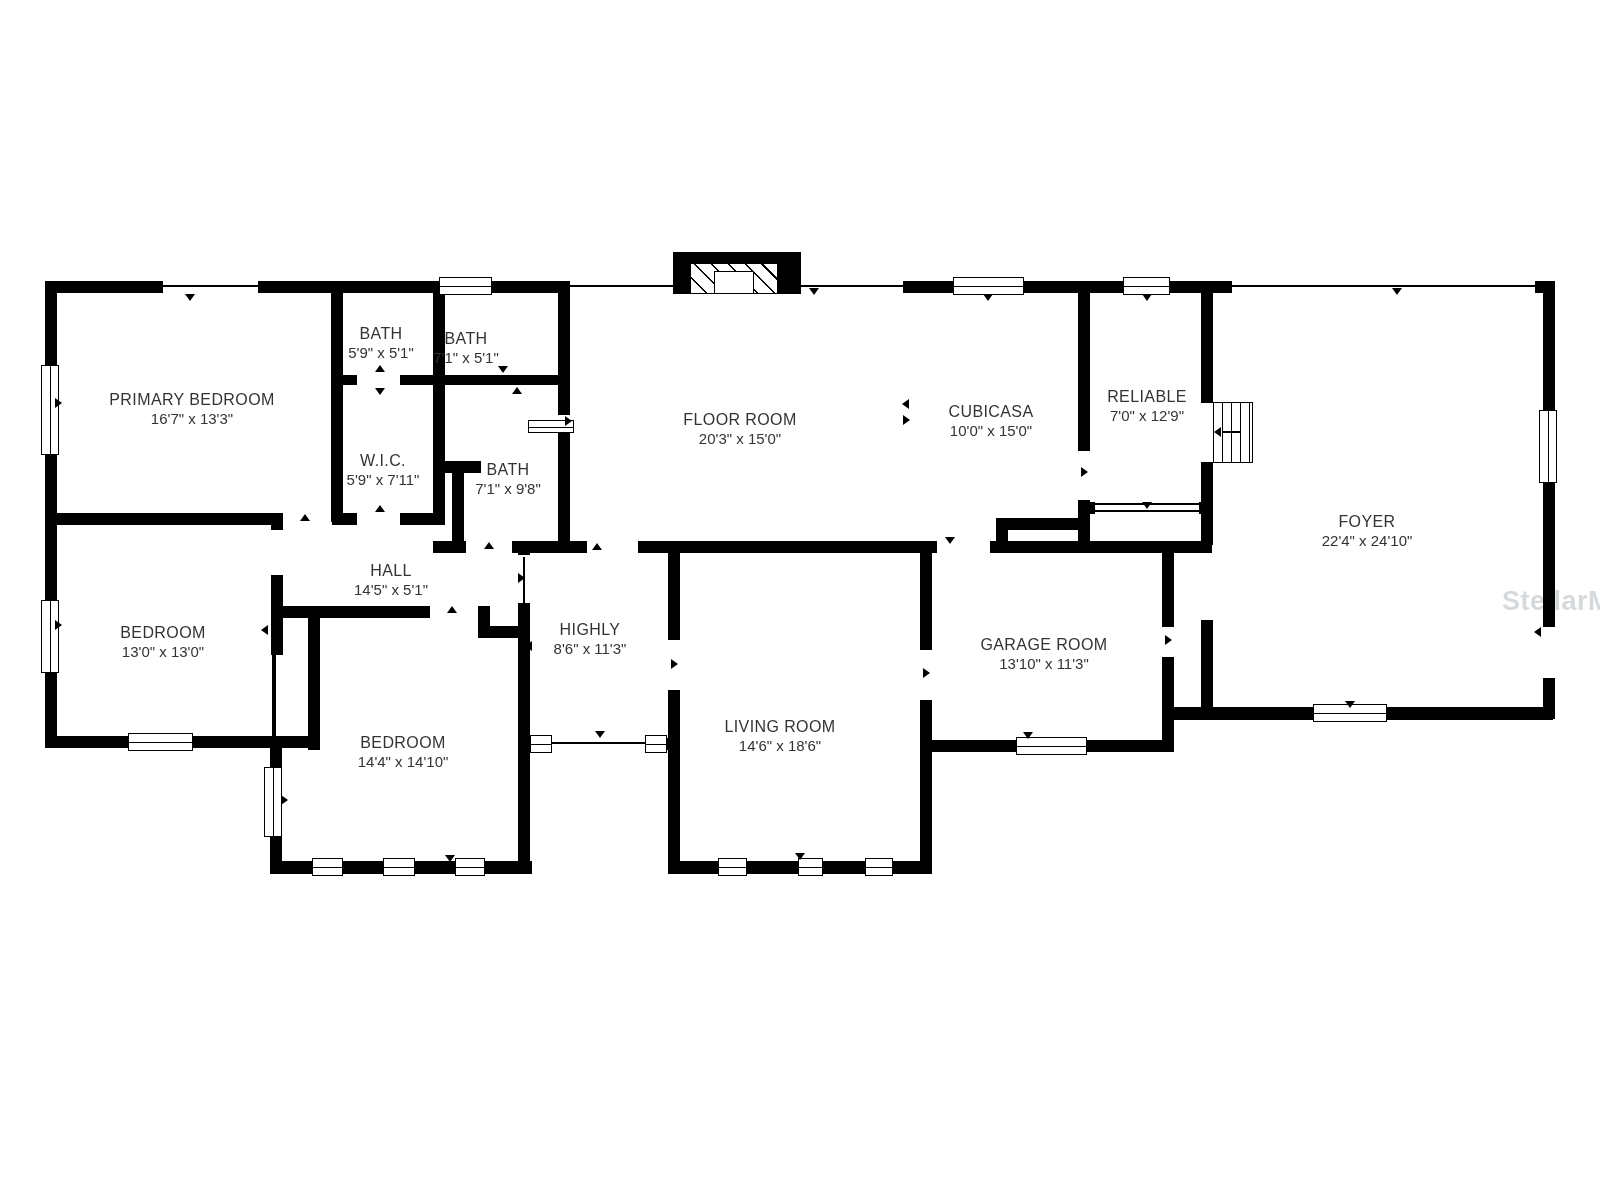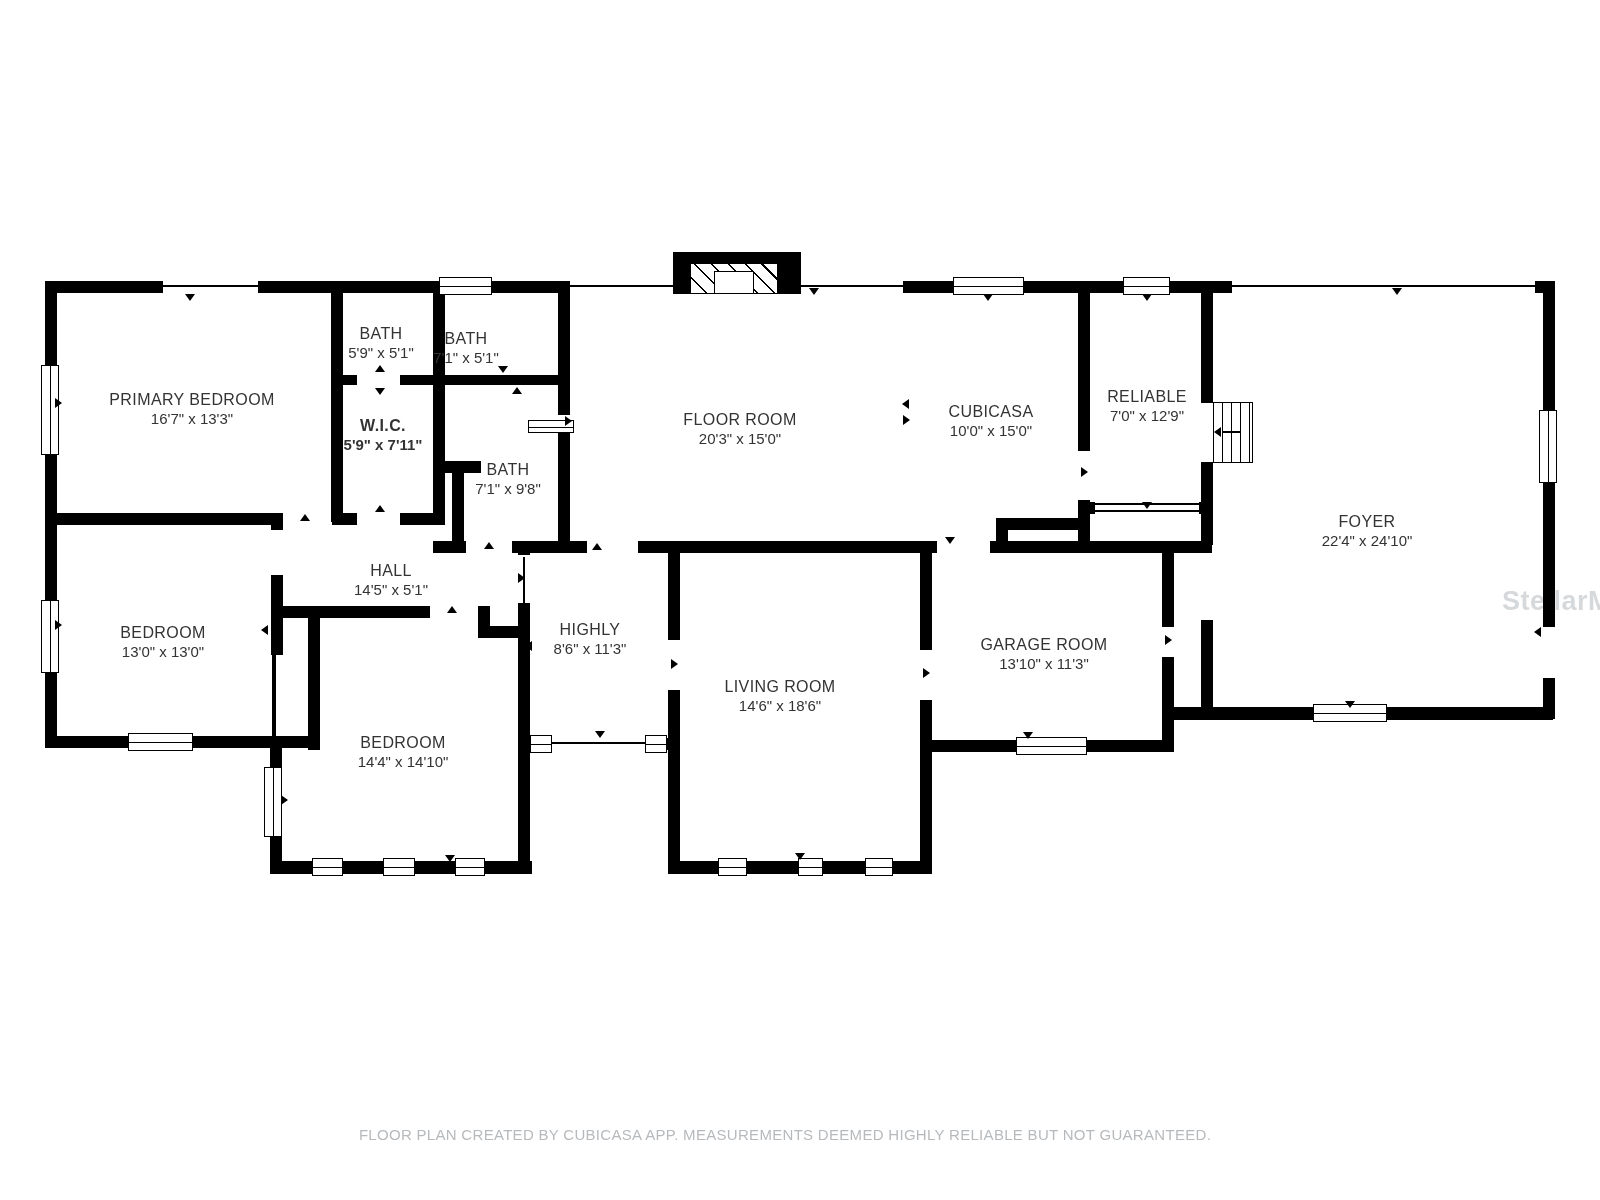--- a/index.html
+++ b/index.html
@@ -186,21 +186,21 @@
         <span class="dm">16'7" x 13'3"</span>
       </div>
       <div class="room-label" style="left: 381px; top: 343px;">
         <span class="nm">BATH</span>
         <span class="dm">5'9" x 5'1"</span>
       </div>
       <div class="room-label" style="left: 466px; top: 348px;">
         <span class="nm">BATH</span>
         <span class="dm">7'1" x 5'1"</span>
       </div>
-      <div class="room-label" style="left: 383px; top: 435px; font-weight: bold;">
+      <div class="room-label" style="left: 383px; top: 470px;">
         <span class="nm">W.I.C.</span>
         <span class="dm">5'9" x 7'11"</span>
       </div>
       <div class="room-label" style="left: 508px; top: 479px;">
         <span class="nm">BATH</span>
         <span class="dm">7'1" x 9'8"</span>
       </div>
       <div class="room-label" style="left: 740px; top: 429px;">
         <span class="nm">FLOOR ROOM</span>
         <span class="dm">20'3" x 15'0"</span>
@@ -226,25 +226,24 @@
         <span class="dm">14'5" x 5'1"</span>
       </div>
       <div class="room-label" style="left: 403px; top: 752px;">
         <span class="nm">BEDROOM</span>
         <span class="dm">14'4" x 14'10"</span>
       </div>
       <div class="room-label" style="left: 590px; top: 639px;">
         <span class="nm">HIGHLY</span>
         <span class="dm">8'6" x 11'3"</span>
       </div>
-      <div class="room-label" style="left: 780px; top: 696px;">
+      <div class="room-label" style="left: 780px; top: 736px;">
         <span class="nm">LIVING ROOM</span>
         <span class="dm">14'6" x 18'6"</span>
       </div>
       <div class="room-label" style="left: 1044px; top: 654px;">
         <span class="nm">GARAGE ROOM</span>
         <span class="dm">13'10" x 11'3"</span>
       </div>
     </div>
 
   <div id="watermark" style="left:1502px;top:586px">StellarMLS</div>
-  <div id="disclaimer">FLOOR PLAN CREATED BY CUBICASA APP. MEASUREMENTS DEEMED HIGHLY RELIABLE BUT NOT GUARANTEED.</div>
 </div>
 
 </body></html>

